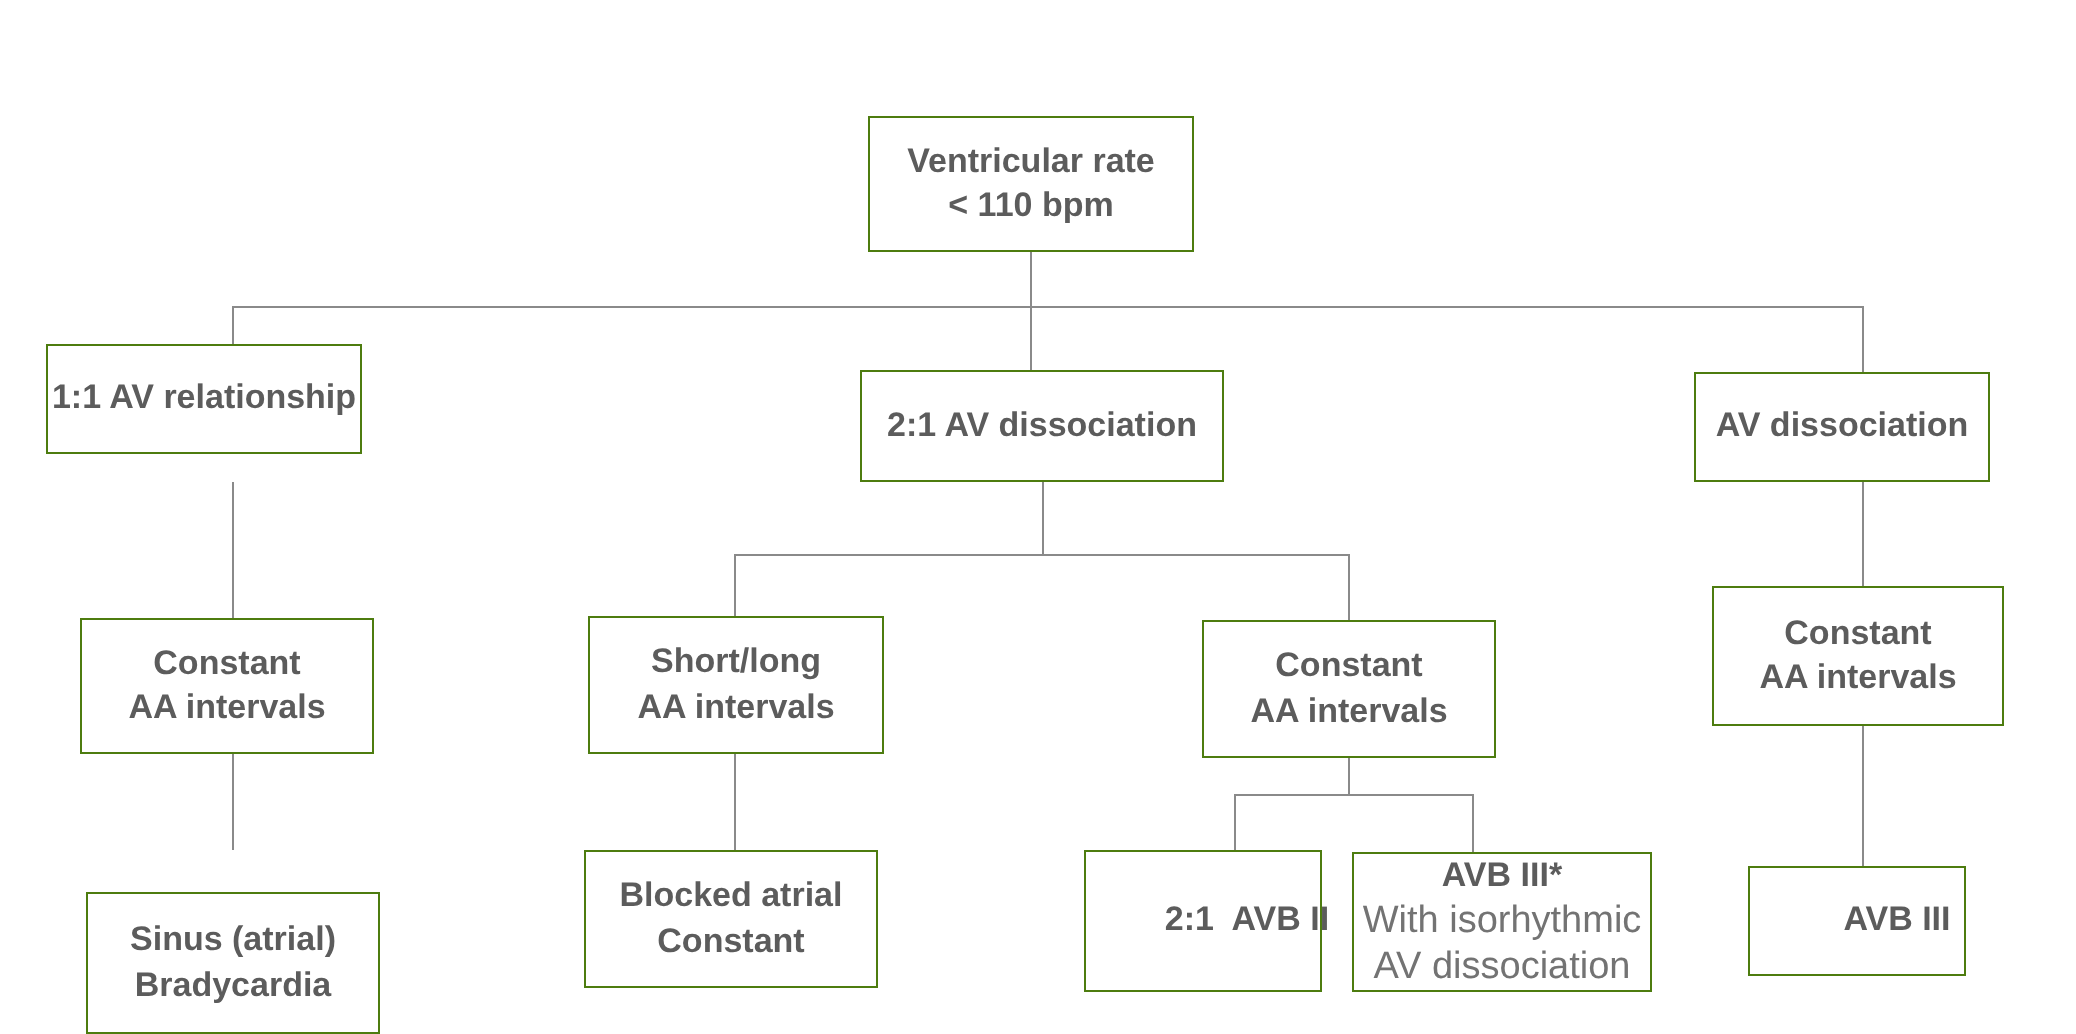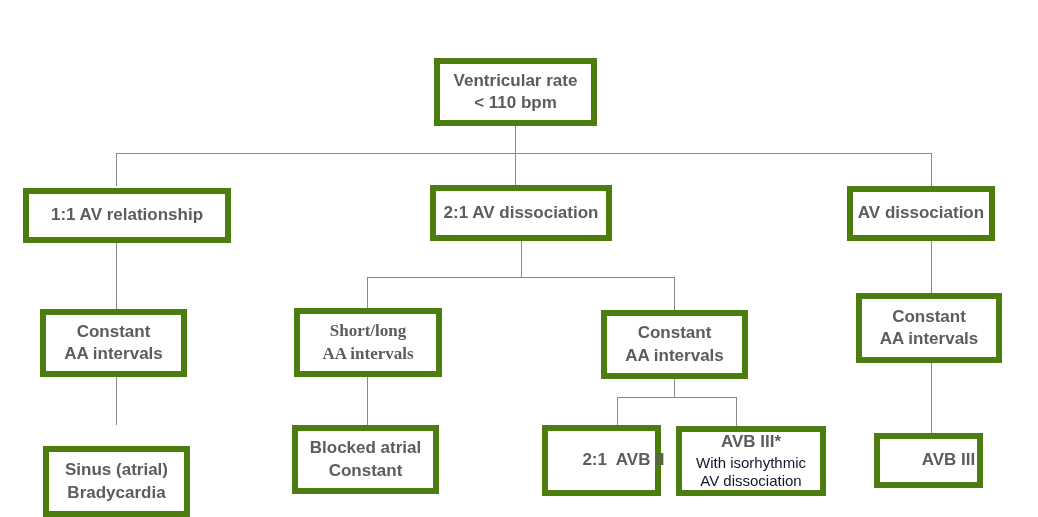--- a/index.html
+++ b/index.html
@@ -11,39 +11,39 @@
     position: relative;
     width: 1038px;
     height: 517px;
     background: #ffffff;
     font-family: "Liberation Sans", sans-serif;
     overflow: hidden;
   }
   .box {
     position: absolute;
     box-sizing: border-box;
-    border: 6px solid #4d7c0f;
+    border: 1px solid #4d7c0f;
     background: #ffffff;
     display: flex;
     flex-direction: column;
     align-items: center;
     justify-content: center;
     text-align: center;
     color: #5c5c5c;
     font-weight: bold;
     font-size: 17px;
     line-height: 1.32;
   }
   .box .ln {
     white-space: pre;
   }
   .box .sub {
-    font-size: 15px;
+    font-size: 19px;
     font-weight: normal;
-    color: #0f172a;
+    color: #737373;
     line-height: 1.22;
     white-space: pre;
   }
   .connector {
     position: absolute;
     background: #8a8a8a;
   }
 </style>
 </head>
 <body>
@@ -71,38 +71,38 @@
   <div class="connector" style="left:736px; top:397px; width:1px; height:29px;"></div>
 
   <div class="connector" style="left:931px; top:241px; width:1px; height:52px;"></div>
   <div class="connector" style="left:931px; top:363px; width:1px; height:70px;"></div>
 
   <div class="box" style="left:434px; top:58px; width:163px; height:68px;">
     <span class="ln">Ventricular rate</span>
     <span class="ln">&lt; 110 bpm</span>
   </div>
 
-  <div class="box" style="left:23px; top:188px; width:208px; height:55px;">
+  <div class="box" style="left:23px; top:172px; width:158px; height:55px;">
     <span class="ln">1:1 AV relationship</span>
   </div>
 
   <div class="box" style="left:430px; top:185px; width:182px; height:56px;">
     <span class="ln">2:1 AV dissociation</span>
   </div>
 
   <div class="box" style="left:847px; top:186px; width:148px; height:55px;">
     <span class="ln">AV dissociation</span>
   </div>
 
   <div class="box" style="left:40px; top:309px; width:147px; height:68px;">
     <span class="ln">Constant</span>
     <span class="ln">AA intervals</span>
   </div>
 
-  <div class="box" style="left:294px; top:308px; width:148px; height:69px;font-family:Liberation Serif, serif;">
+  <div class="box" style="left:294px; top:308px; width:148px; height:69px;">
     <span class="ln">Short/long</span>
     <span class="ln">AA intervals</span>
   </div>
 
   <div class="box" style="left:601px; top:310px; width:147px; height:69px;">
     <span class="ln">Constant</span>
     <span class="ln">AA intervals</span>
   </div>
 
   <div class="box" style="left:856px; top:293px; width:146px; height:70px;">

